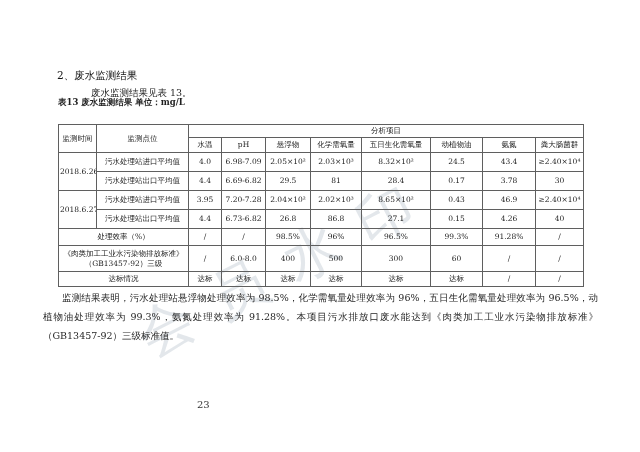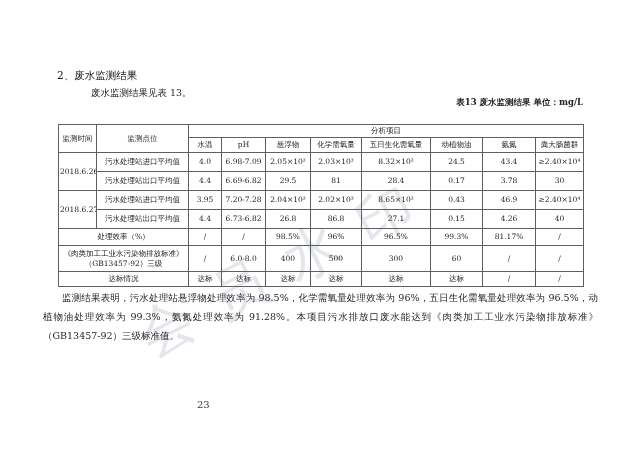--- a/index.html
+++ b/index.html
@@ -11,21 +11,21 @@
     position:absolute;top:23px;left:0;width:100%;text-align:center;
     font-size:7px;color:#2b2b2b;letter-spacing:0.3px;
   }
   .section-heading{
     position:absolute;top:69px;left:57px;font-size:10.5px;font-weight:normal;color:#111;
   }
   .intro-line{
     position:absolute;top:87px;left:91px;font-size:9.5px;
   }
   .table-title{
-    position:absolute;top:97px;left:58px;width:525px;text-align:right;
+    position:absolute;top:97px;left:58px;width:525px;text-align:left;
     font-size:8.5px;font-weight:bold;
   }
   table.monitor{
     position:absolute;top:124px;left:58px;width:525px;
     border-collapse:collapse;table-layout:fixed;
     font-size:7.5px;color:#222;
   }
   table.monitor th, table.monitor td{
     border:0.8px solid #5f5f5f;text-align:center;vertical-align:middle;
     padding:0 1px;font-weight:normal;line-height:1.25;
@@ -148,21 +148,21 @@
     </tr>
 
     <tr class="erow">
       <td colspan="2">处理效率（%）</td>
       <td>/</td>
       <td>/</td>
       <td>98.5%</td>
       <td>96%</td>
       <td>96.5%</td>
       <td>99.3%</td>
-      <td>81.17%</td>
+      <td>91.28%</td>
       <td>/</td>
     </tr>
 
     <tr class="srow">
       <td colspan="2">《肉类加工工业水污染物排放标准》（GB13457-92）三级</td>
       <td>/</td>
       <td>6.0-8.0</td>
       <td>400</td>
       <td>500</td>
       <td>300</td>

